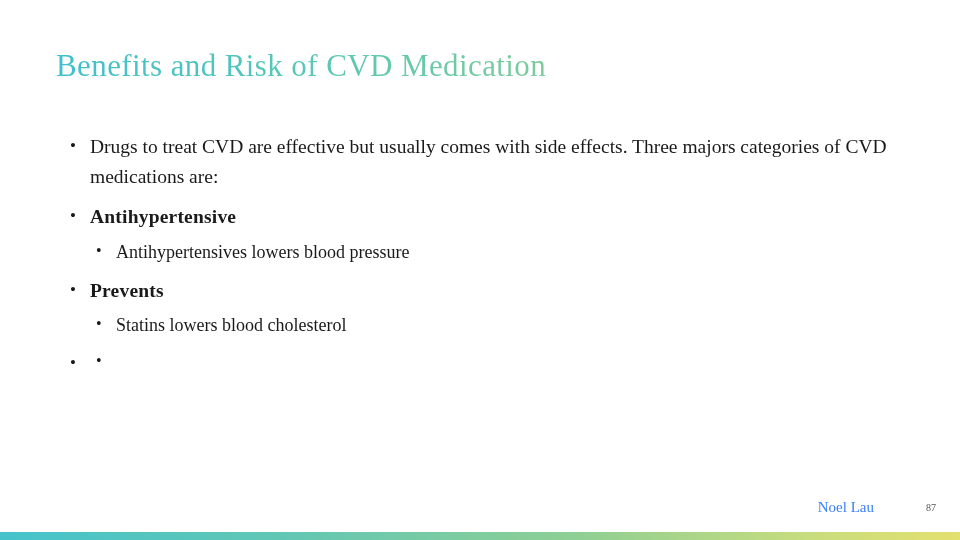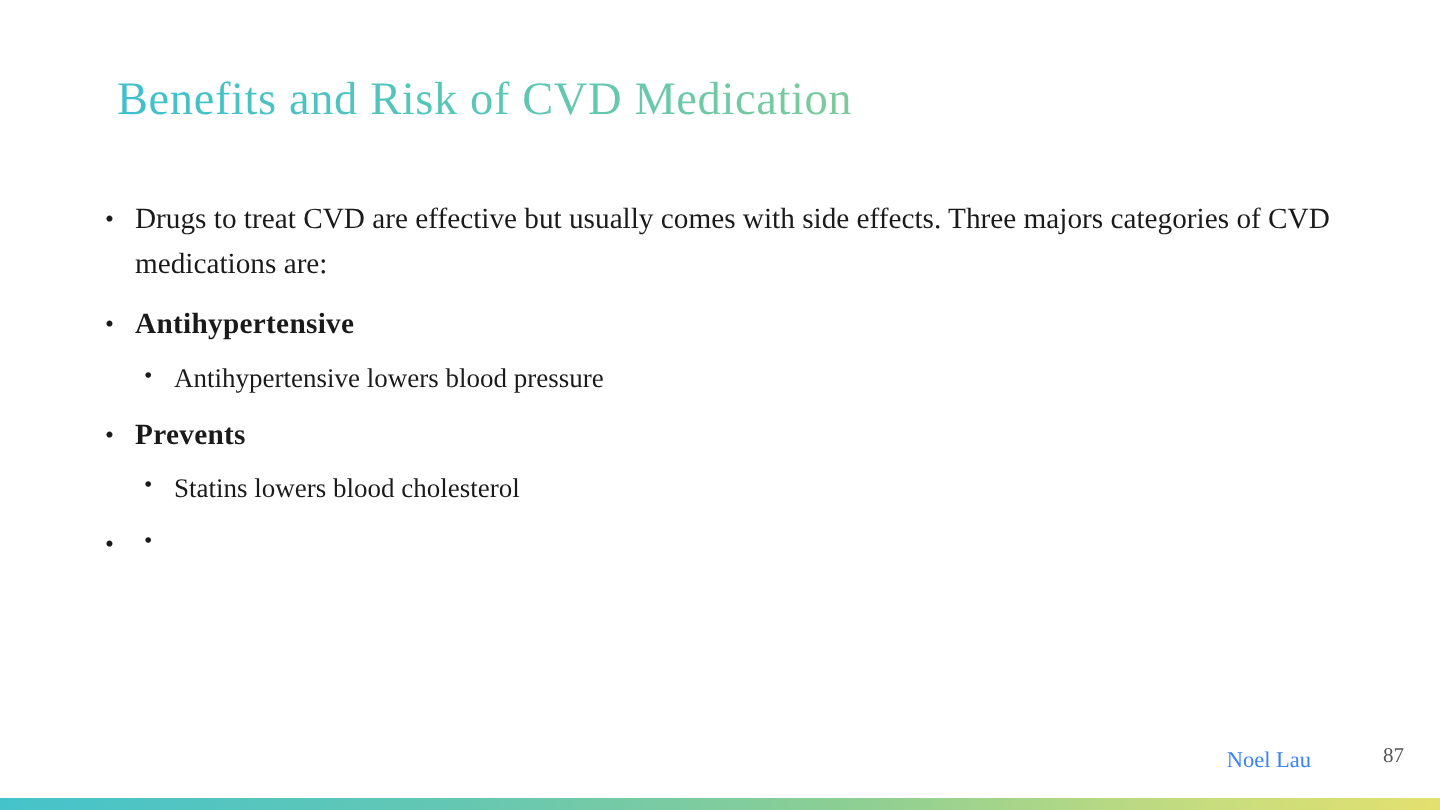--- a/index.html
+++ b/index.html
@@ -25,21 +25,20 @@
     left: 56px;
     top: 48px;
     font-size: 31px;
     letter-spacing: 0.4px;
     color: #4cc3c9;
     background: linear-gradient(90deg, #3fc0cd 0%, #56c6b8 45%, #7ccb9c 100%);
     -webkit-background-clip: text;
     background-clip: text;
     -webkit-text-fill-color: transparent;
     white-space: nowrap;
-    margin-left: 22px;
   }
   .content {
     position: absolute;
     left: 62px;
     top: 132px;
     width: 830px;
   }
   ul.level1 {
     list-style: none;
     margin: 0;
@@ -91,21 +90,21 @@
     position: absolute;
     right: 86px;
     bottom: 24px;
     font-size: 15px;
     color: #3b82f6;
   }
   .footer-page {
     position: absolute;
     right: 24px;
     bottom: 27px;
-    font-size: 14px;
+    font-size: 10px;
     color: #555555;
   }
   .bottom-bar {
     position: absolute;
     left: 0;
     bottom: 0;
     width: 960px;
     height: 8px;
     background: linear-gradient(90deg, #45c3cb 0%, #62c7b4 30%, #8ecf93 60%, #c9dd7d 85%, #e3e06e 100%);
   }
@@ -124,21 +123,21 @@
         <span class="bullet">•</span>
         <span class="text">Drugs to treat CVD are effective but usually comes with side effects. Three majors categories of CVD medications are:</span>
       </li>
 
       <li class="bold">
         <span class="bullet">•</span>
         <span class="text">Antihypertensive</span>
         <ul class="level2">
           <li>
             <span class="bullet">•</span>
-            <span class="text">Antihypertensive lowers blood pressure</span>
+            <span class="text">Antihypertensives lowers blood pressure</span>
           </li>
         </ul>
       </li>
 
       <li class="bold">
         <span class="bullet">•</span>
         <span class="text">Prevents</span>
         <ul class="level2">
           <li>
             <span class="bullet">•</span>

